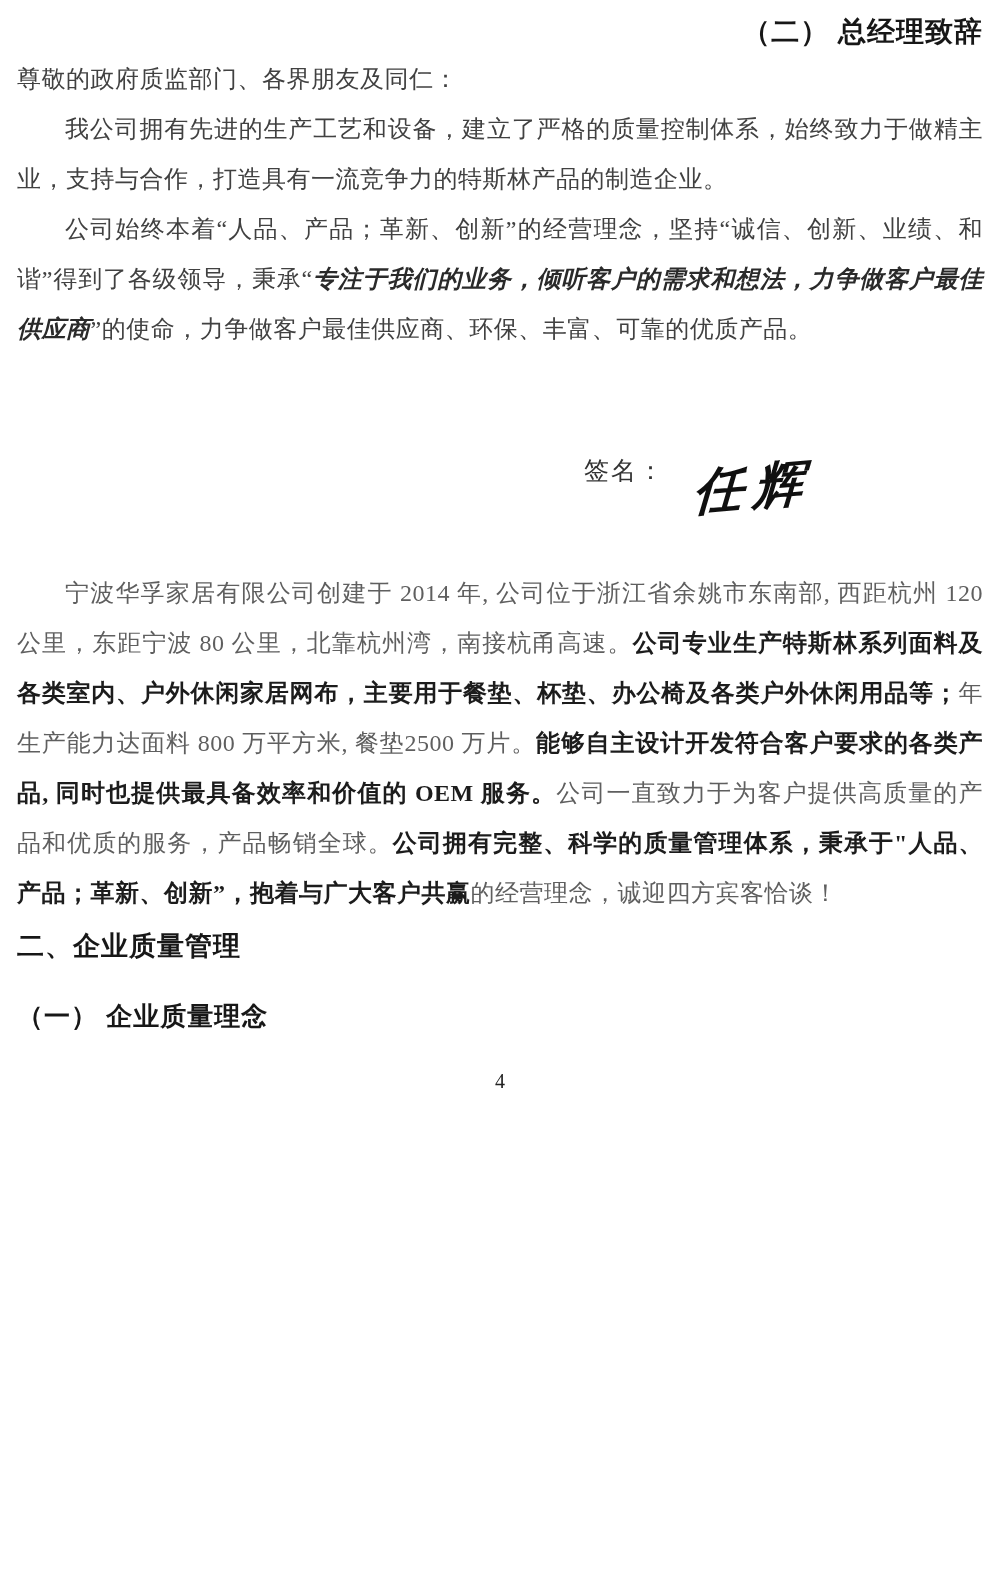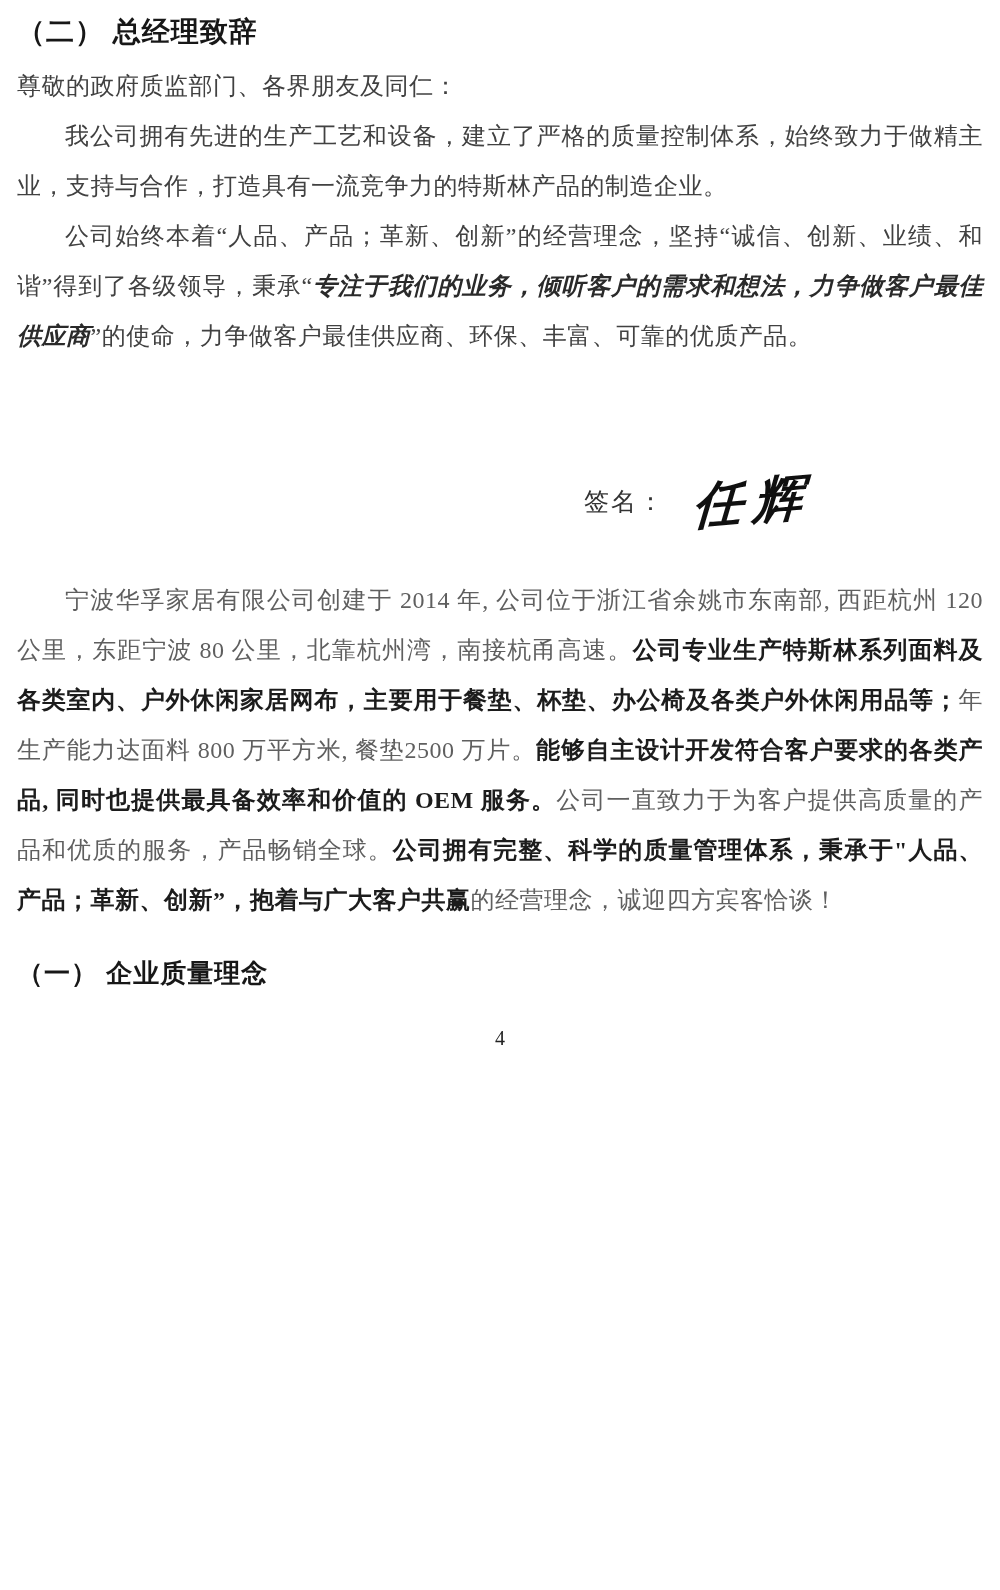--- a/index.html
+++ b/index.html
@@ -19,21 +19,21 @@
   
   .h-section {
     font-family: "Liberation Sans", "DejaVu Sans", sans-serif;
     font-weight: bold;
     color: #171717;
     font-size: 28px;
     line-height: 44px;
     letter-spacing: 1px;
     margin: 0;
   }
-  .h-gm { margin-bottom: 7px; }
+  .h-gm { margin-bottom: 0; text-align: right; }
   .h-profile { margin-top: 18px; }
   .h-chapter {
     font-family: "Liberation Sans", "DejaVu Sans", sans-serif;
     font-weight: bold;
     color: #171717;
     font-size: 27px;
     line-height: 44px;
     letter-spacing: 1px;
     margin: 6px 0 0 0;
   }
@@ -62,21 +62,20 @@
   }
   .seg-gray { color: #5f5f5f; }
   .seg-bold { color: #1c1c1c; font-weight: bold; }
   .profile-p { margin-top: 34px; }
   
   .sig-row {
     margin-top: 100px;
     height: 80px;
     display: flex;
     justify-content: flex-end;
-    align-items: center;
     padding-right: 170px;
   }
   .sig-label {
     font-size: 25px;
     color: #333333;
     letter-spacing: 2px;
   }
   .sig-name {
     display: inline-block;
     margin-left: 28px;
@@ -113,19 +112,20 @@
 
 
   <div class="sig-row">
     <span class="sig-label">签名：</span>
     <span class="sig-name">任辉</span>
   </div>
 
 
   <p class="body-p indent profile-p"><span class="seg-gray">宁波华孚家居有限公司创建于 2014 年, 公司位于浙江省余姚市东南部, 西距杭州 120 公里，东距宁波 80 公里，北靠杭州湾，南接杭甬高速。</span><span class="seg-bold">公司专业生产特斯林系列面料及各类室内、户外休闲家居网布，主要用于餐垫、杯垫、办公椅及各类户外休闲用品等；</span><span class="seg-gray">年生产能力达面料 800 万平方米, 餐垫2500 万片。</span><span class="seg-bold">能够自主设计开发符合客户要求的各类产品, 同时也提供最具备效率和价值的 OEM 服务。</span><span class="seg-gray">公司一直致力于为客户提供高质量的产品和优质的服务，产品畅销全球。</span><span class="seg-bold">公司拥有完整、科学的质量管理体系，秉承于"人品、产品；革新、创新”，抱着与广大客户共赢</span><span class="seg-gray">的经营理念，诚迎四方宾客恰谈！</span></p>
 
+  <h2 class="h-chapter">二、企业质量管理</h2>
 
   <h3 class="h-sub">（一） 企业质量理念</h3>
 
 
   <div class="page-num">4</div>
 
 </div>
 
 </body></html>

